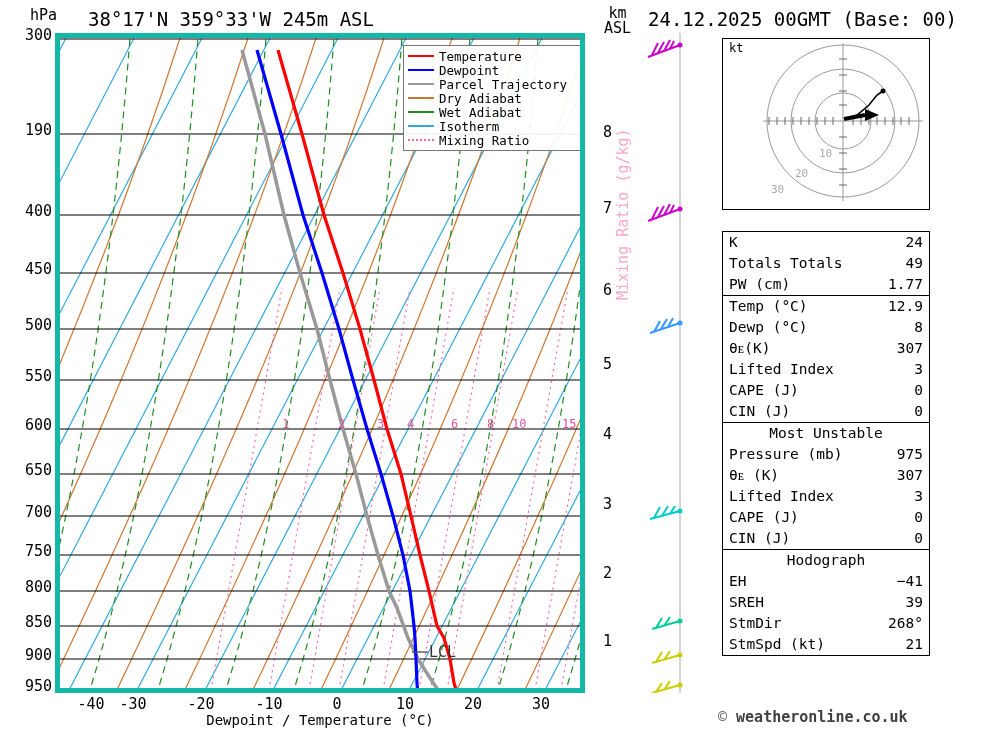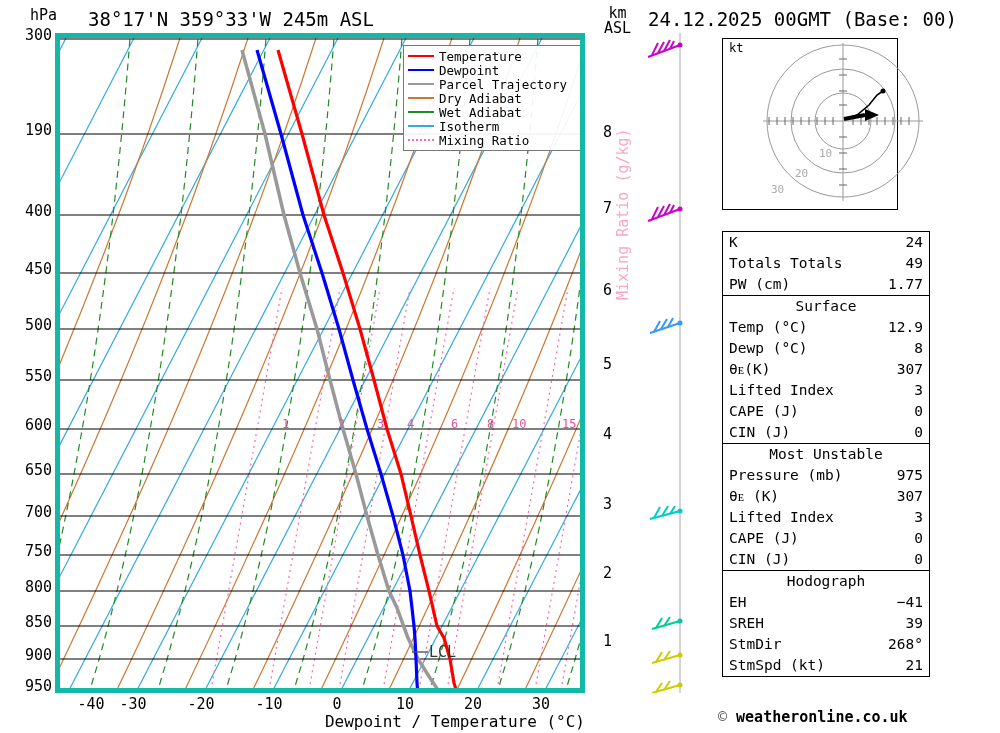--- a/index.html
+++ b/index.html
@@ -12,44 +12,44 @@
   #date-title{left:648px;top:8px;font-size:19px;}
   
   #skewt{left:55px;top:33px;width:530px;height:660px;border:5px solid #14b8a6;box-sizing:border-box;overflow:hidden;background:#fff;}
   #skewt svg{display:block;}
   
   .ytick{position:absolute;right:0;font-size:15px;transform:translateY(-50%);}
   #ylabels{left:0;top:33px;width:52px;height:660px;}
   
   #xlabels{left:55px;top:695px;width:530px;height:18px;}
   .xtick{position:absolute;font-size:15px;transform:translateX(-50%);}
-  #xaxis-title{left:55px;top:712px;width:530px;text-align:right;font-size:16px;}
+  #xaxis-title{left:55px;top:712px;width:530px;text-align:center;font-size:14px;}
   
   #kmlabels{left:590px;top:33px;width:24px;height:660px;}
   .kmtick{position:absolute;right:2px;font-size:15px;transform:translateY(-50%);}
   
   #mixlabel{left:614px;top:300px;font-size:15px;color:#f9a7c6;transform:rotate(-90deg);transform-origin:left top;white-space:nowrap;}
   
   #legend{left:398px;top:40px;width:180px;border:1px solid #777;background:rgba(255,255,255,0.92);padding:3px 4px;box-sizing:border-box;}
   .legrow{display:flex;align-items:center;height:14px;font-size:12.5px;}
   .legswatch{width:26px;height:0;border-top-width:2px;border-top-style:solid;margin-right:5px;flex:0 0 26px;}
   
   #barbcol{left:640px;top:33px;width:60px;height:660px;}
   
-  #hodo{left:722px;top:38px;width:176px;height:172px;border:1px solid #000;box-sizing:border-box;background:#fff;}
+  #hodo{left:722px;top:38px;width:208px;height:172px;border:1px solid #000;box-sizing:border-box;background:#fff;}
   #hodo-kt{left:6px;top:2px;font-size:12px;position:absolute;}
   
   #indextable{left:722px;top:231px;width:208px;border:1px solid #000;box-sizing:border-box;background:#fff;font-size:14.5px;}
   .trow{display:flex;justify-content:space-between;padding:0 6px;height:21px;line-height:21px;white-space:nowrap;}
   .trow span:last-child{text-align:right;}
   .thead{text-align:center;display:block;height:21px;line-height:21px;}
   .sep{border-top:1px solid #000;}
   
   #copyright{left:718px;top:708px;font-size:15px;color:#555;}
-  #copyright b{color:#000000;font-weight:bold;}
+  #copyright b{color:#404040;font-weight:bold;}
   .lcl{position:absolute;font-size:15px;margin-left:8px;}
 </style>
 </head>
 <body>
 
 <div class="abs" id="hpa-label">hPa</div>
 <div class="abs" id="station-title">38°17'N 359°33'W 245m ASL</div>
 <div class="abs" id="km-label">
   <div>km</div>
   <div>ASL</div>
@@ -353,21 +353,20 @@
   <div class="trow">
       <span>Totals Totals</span>
       <span>49</span>
     </div>
   <div class="trow">
       <span>PW (cm)</span>
       <span>1.77</span>
     </div>
 
   <div class="sep"></div>
-  <div class="thead">Surface</div>
   <div class="trow">
       <span>Temp (°C)</span>
       <span>12.9</span>
     </div>
   <div class="trow">
       <span>Dewp (°C)</span>
       <span>8</span>
     </div>
   <div class="trow">
       <span>θᴇ(K)</span>

